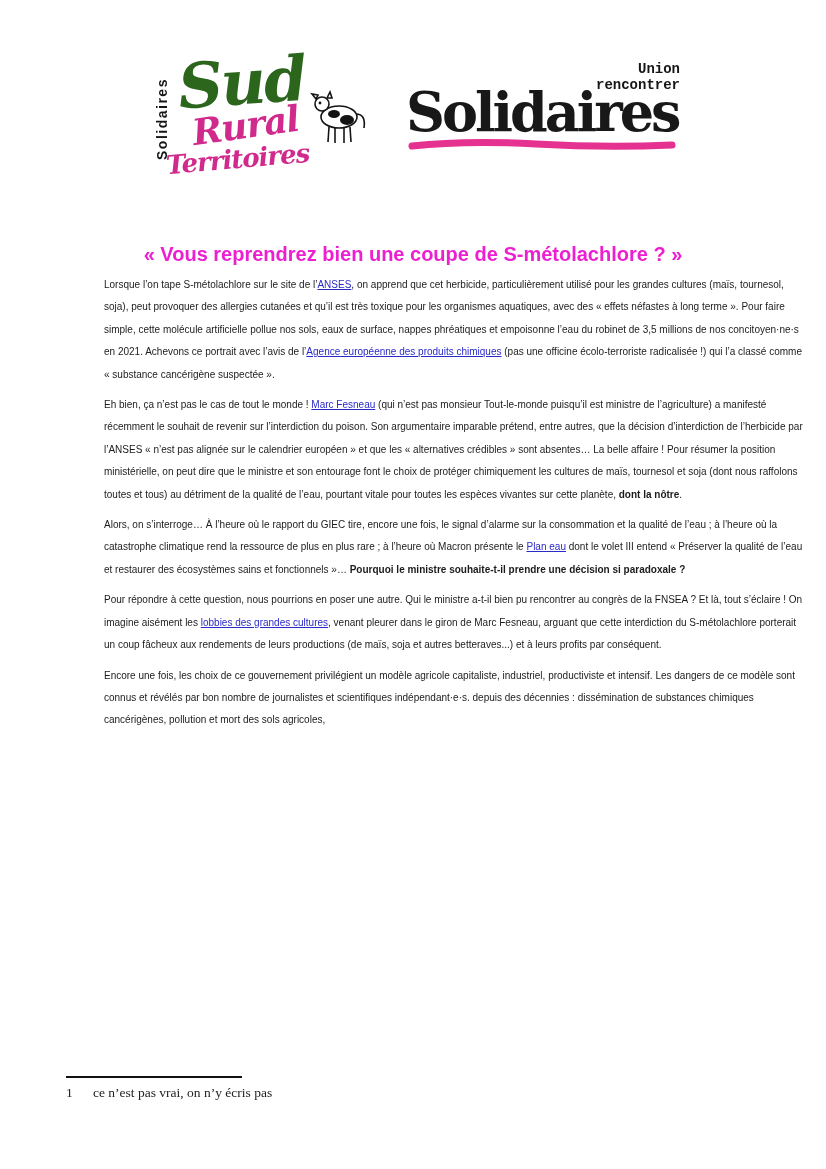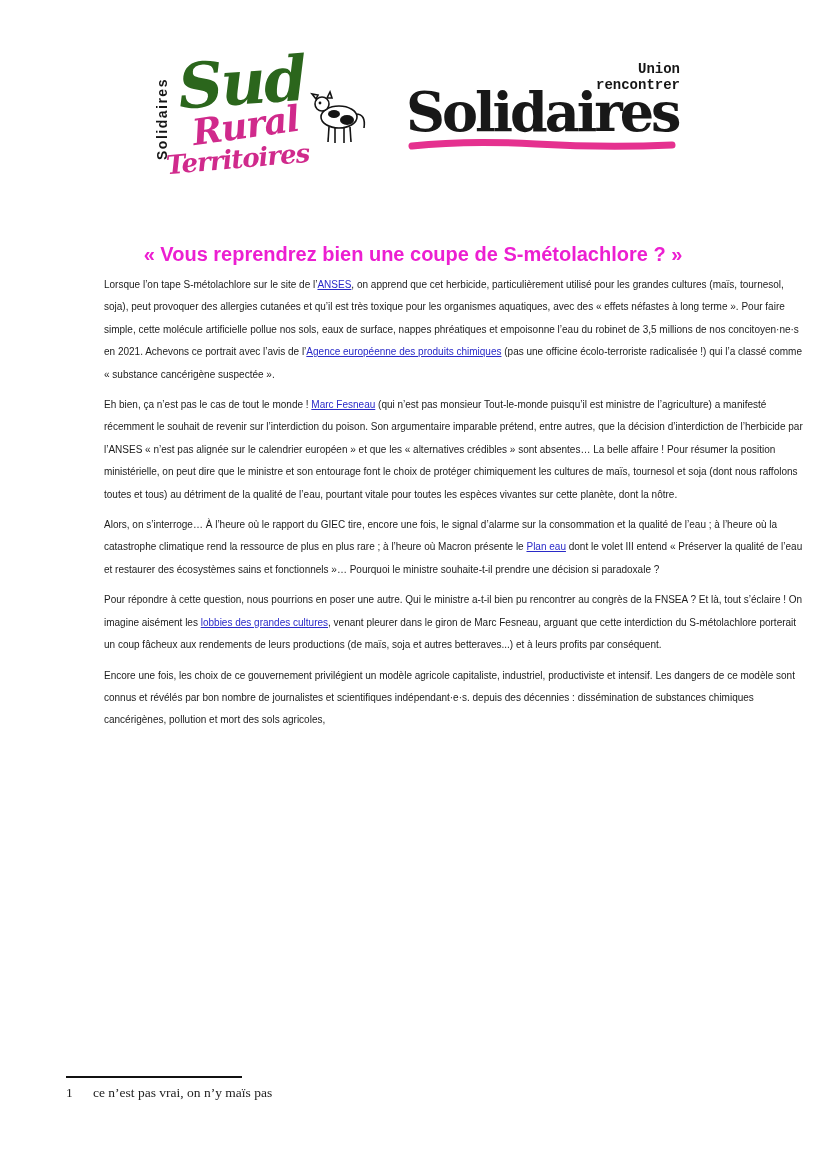--- a/index.html
+++ b/index.html
@@ -118,21 +118,21 @@
   .body-text {
     position: absolute;
     top: 274px; left: 66px;
     width: 700px;
     font-size: 10px;
     line-height: 22.4px;
     margin-left: 38px;
   }
   .body-text p.para { margin-bottom: 8px; }
   .seg-normal { color: #1b1b1b; }
-  .seg-bold { color: #1b1b1b; font-weight: normal; }
+  .seg-bold { color: #1b1b1b; font-weight: bold; }
   a.seg-link {
     color: #2a2ac8;
     text-decoration: underline;
     cursor: pointer;
   }
 
   
   .footnote-area { position: absolute; top: 1076px; left: 66px; width: 700px; }
   .footnote-rule { width: 176px; height: 2px; background: #111; margin-bottom: 7px; }
   .footnote {
@@ -194,17 +194,17 @@
     <p class="para"><span class="seg-normal">Lorsque l’on tape S-métolachlore sur le site de l’</span><a class="seg-link" href="#">ANSES</a><span class="seg-normal">, on apprend que cet herbicide, particulièrement utilisé pour les grandes cultures (maïs, tournesol, soja), peut provoquer des allergies cutanées et qu’il est très toxique pour les organismes aquatiques, avec des « effets néfastes à long terme ». Pour faire simple, cette molécule artificielle pollue nos sols, eaux de surface, nappes phréatiques et empoisonne l’eau du robinet de 3,5 millions de nos concitoyen·ne·s en 2021. Achevons ce portrait avec l’avis de l’</span><a class="seg-link" href="#">Agence européenne des produits chimiques</a><span class="seg-normal"> (pas une officine écolo-terroriste radicalisée !) qui l’a classé comme « substance cancérigène suspectée ».</span></p>
     <p class="para"><span class="seg-normal">Eh bien, ça n’est pas le cas de tout le monde ! </span><a class="seg-link" href="#">Marc Fesneau</a><span class="seg-normal"> (qui n’est pas monsieur Tout-le-monde puisqu’il est ministre de l’agriculture) a manifesté récemment le souhait de revenir sur l’interdiction du poison. Son argumentaire imparable prétend, entre autres, que la décision d’interdiction de l’herbicide par l’ANSES « n’est pas alignée sur le calendrier européen » et que les « alternatives crédibles » sont absentes… La belle affaire ! Pour résumer la position ministérielle, on peut dire que le ministre et son entourage font le choix de protéger chimiquement les cultures de maïs, tournesol et soja (dont nous raffolons toutes et tous) au détriment de la qualité de l’eau, pourtant vitale pour toutes les espèces vivantes sur cette planète, </span><span class="seg-bold">dont la nôtre</span><span class="seg-normal">.</span></p>
     <p class="para"><span class="seg-normal">Alors, on s’interroge… À l’heure où le rapport du GIEC tire, encore une fois, le signal d’alarme sur la consommation et la qualité de l’eau ; à l’heure où la catastrophe climatique rend la ressource de plus en plus rare ; à l’heure où Macron présente le </span><a class="seg-link" href="#">Plan eau</a><span class="seg-normal"> dont le volet III entend « Préserver la qualité de l’eau et restaurer des écosystèmes sains et fonctionnels »… </span><span class="seg-bold">Pourquoi le ministre souhaite-t-il prendre une décision si paradoxale ?</span></p>
     <p class="para"><span class="seg-normal">Pour répondre à cette question, nous pourrions en poser une autre. Qui le ministre a-t-il bien pu rencontrer au congrès de la FNSEA ? Et là, tout s’éclaire ! On imagine aisément les </span><a class="seg-link" href="#">lobbies des grandes cultures</a><span class="seg-normal">, venant pleurer dans le giron de Marc Fesneau, arguant que cette interdiction du S-métolachlore porterait un coup fâcheux aux rendements de leurs productions (de maïs, soja et autres betteraves...) et à leurs profits par conséquent.</span></p>
     <p class="para"><span class="seg-normal">Encore une fois, les choix de ce gouvernement privilégient un modèle agricole capitaliste, industriel, productiviste et intensif. Les dangers de ce modèle sont connus et révélés par bon nombre de journalistes et scientifiques indépendant·e·s. depuis des décennies : dissémination de substances chimiques cancérigènes, pollution et mort des sols agricoles,</span></p>
   </div>
 
   <div class="footnote-area">
     <div class="footnote-rule"></div>
     <p class="footnote">
-      <span class="fn-num">1</span><span>ce n’est pas vrai, on n’y maïs pas</span>
+      <span class="fn-num">1</span><span>ce n’est pas vrai, on n’y écris pas</span>
     </p>
   </div>
 
 </div>
 
 </body></html>

